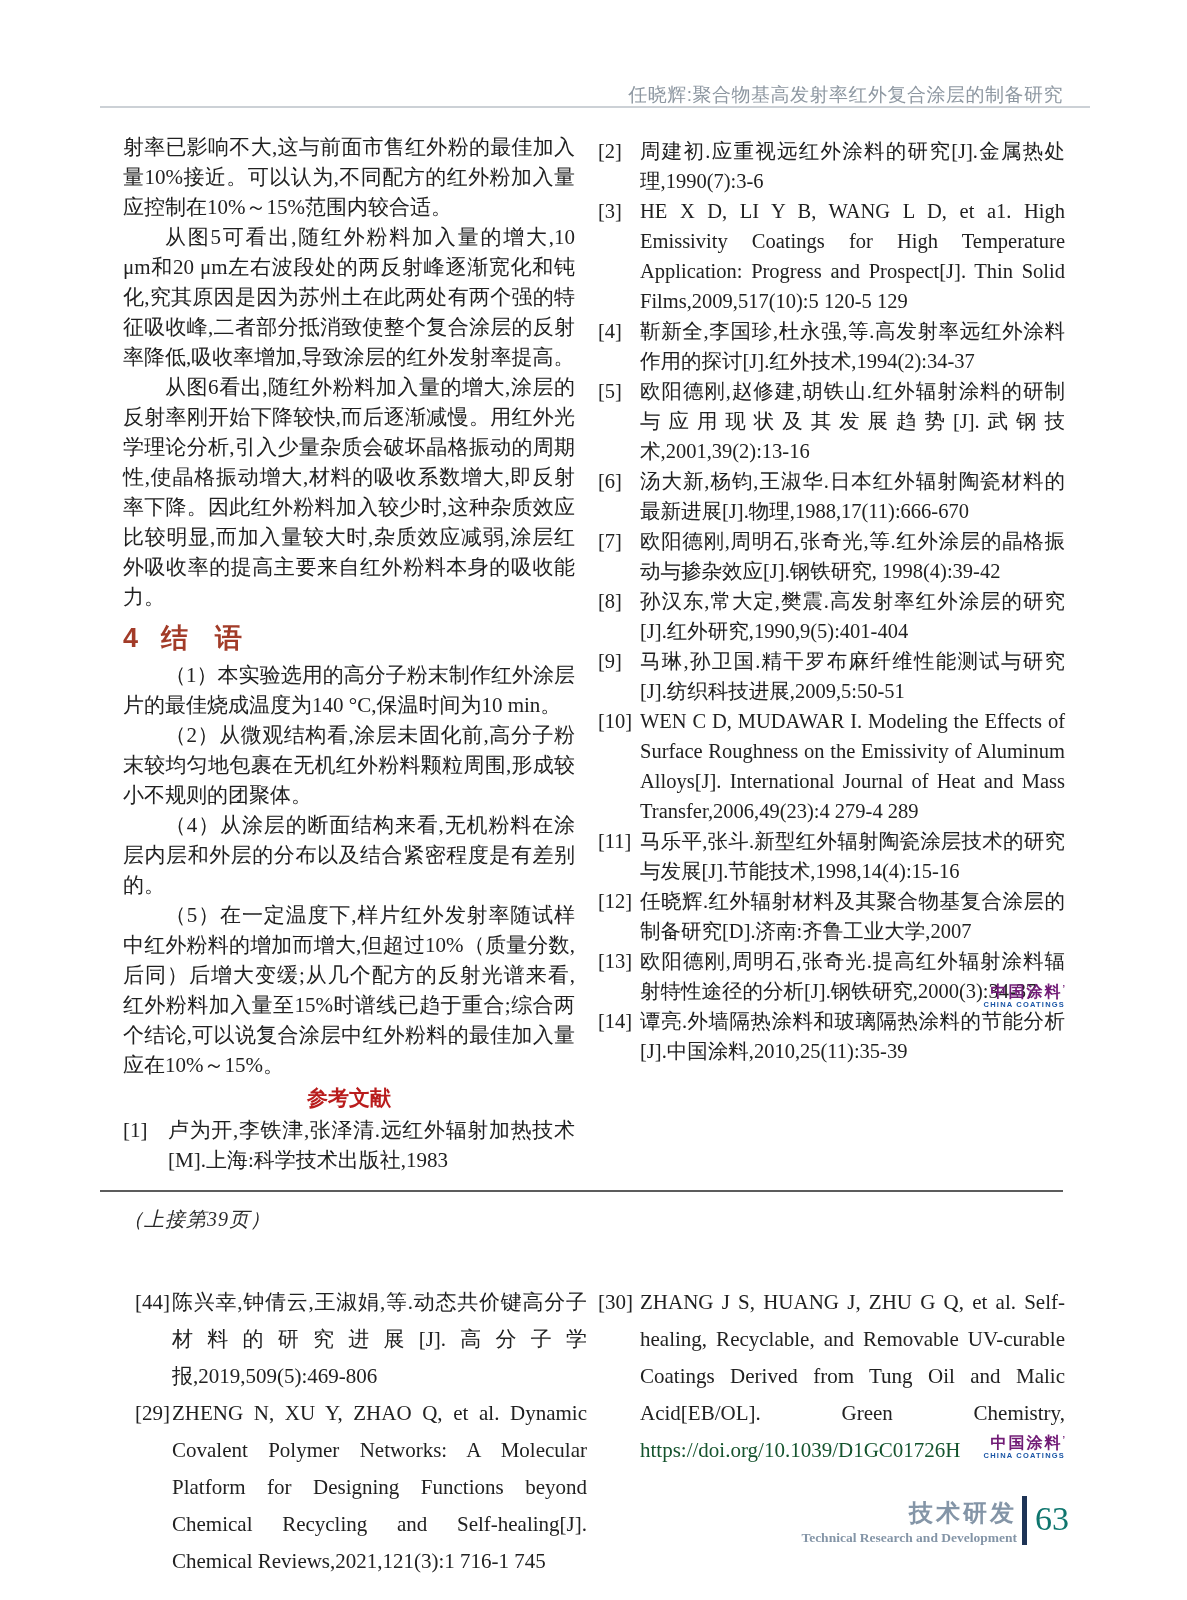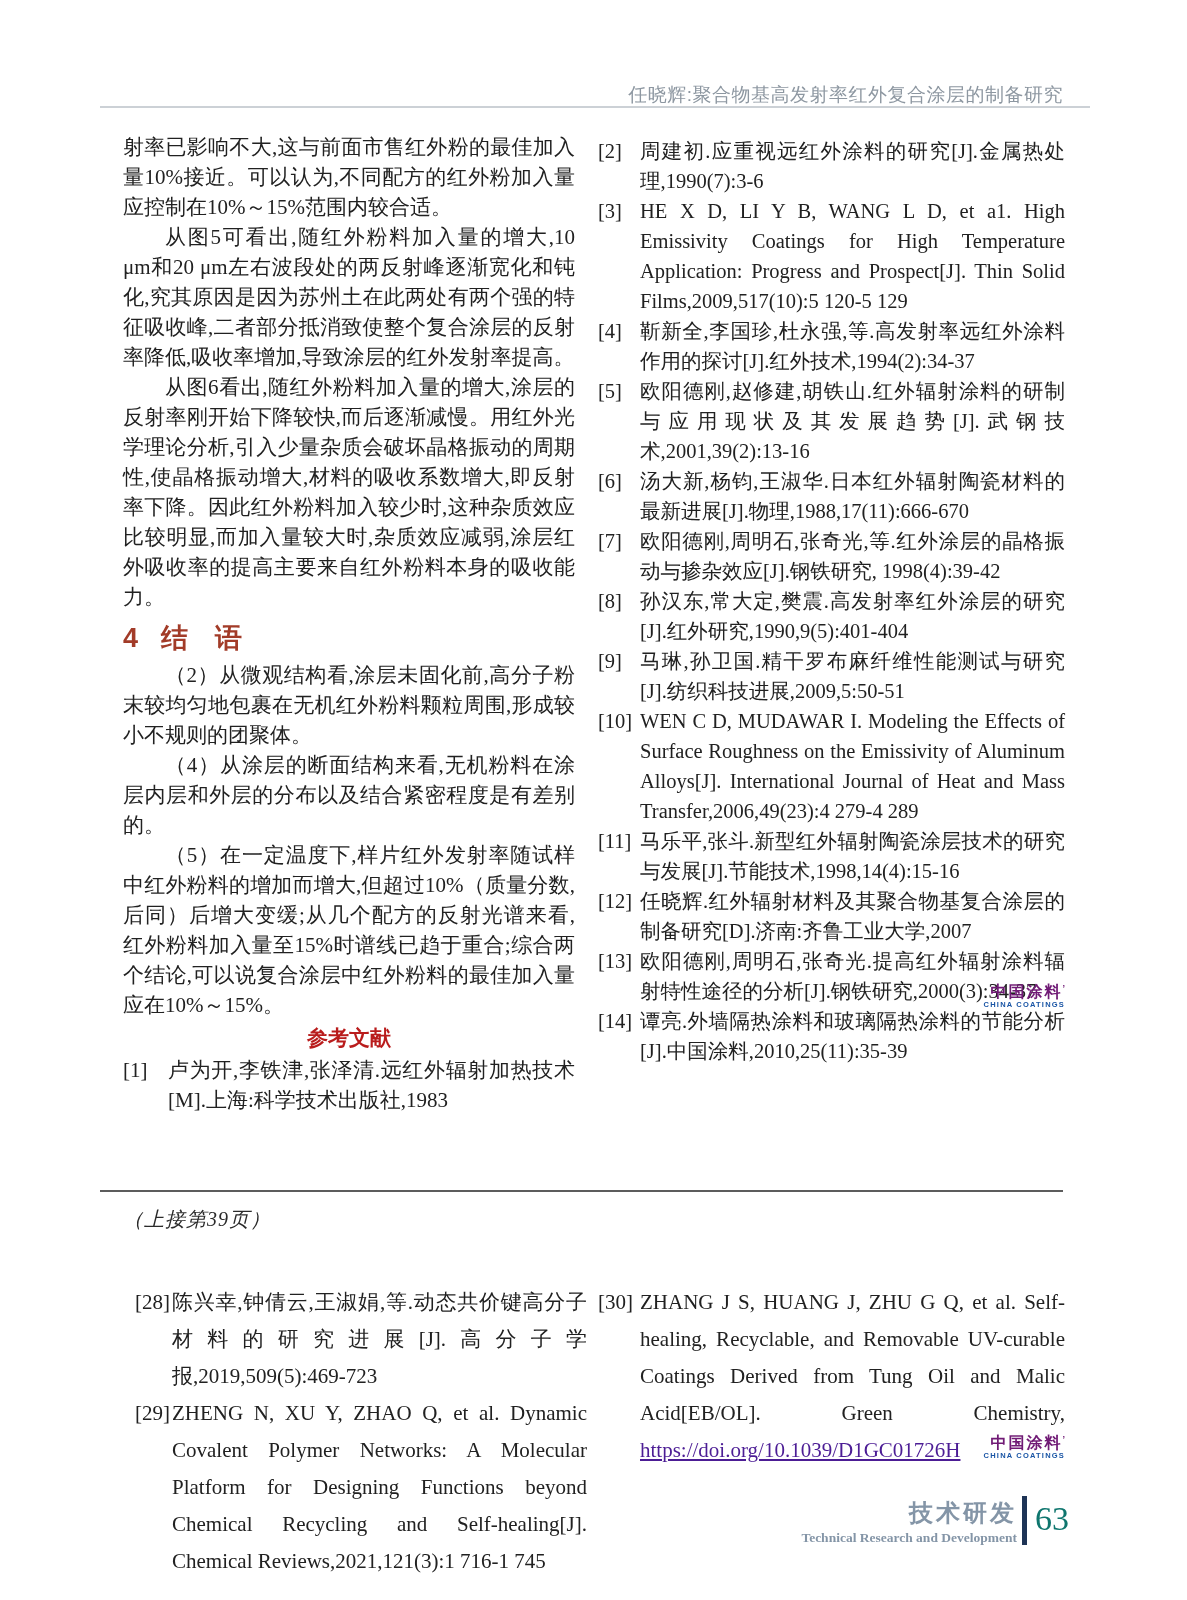--- a/index.html
+++ b/index.html
@@ -39,21 +39,21 @@
 
   .cont-note{
     position:absolute;left:123px;top:1206px;font-size:20px;color:#2a2a2a;
     font-style:italic;letter-spacing:1px;
   }
   .bcol{position:absolute;font-size:21px;line-height:37px;}
   .bcol-left{left:135px;top:1284px;width:452px;}
   .bcol-right{left:598px;top:1284px;width:467px;}
   .bcol .ref-id{flex:0 0 37px;}
   .bcol-right .ref-id{flex:0 0 42px;}
-  .ref-url{color:#4c1d95;text-decoration:underline;cursor:pointer;}
+  .ref-url{color:#14532d;cursor:pointer;}
 
   .logo{position:absolute;right:122px;text-align:right;line-height:1.1;
     font-family:"Liberation Sans","DejaVu Sans",sans-serif;}
   .logo1{top:983px;}
   .logo2{top:1434px;}
   .logo-cn{font-size:16px;font-weight:bold;color:#701a75;letter-spacing:2px;}
   .logo-mark{font-size:9px;vertical-align:super;letter-spacing:0;}
   .logo-en{font-size:7.5px;font-weight:bold;color:#1a55a5;letter-spacing:1.2px;}
 
   .footer-cn{
@@ -81,20 +81,21 @@
 
         <p class="para">从图5可看出,随红外粉料加入量的增大,10 μm和20 μm左右波段处的两反射峰逐渐宽化和钝化,究其原因是因为苏州土在此两处有两个强的特征吸收峰,二者部分抵消致使整个复合涂层的反射率降低,吸收率增加,导致涂层的红外发射率提高。</p>
 
         <p class="para">从图6看出,随红外粉料加入量的增大,涂层的反射率刚开始下降较快,而后逐渐减慢。用红外光学理论分析,引入少量杂质会破坏晶格振动的周期性,使晶格振动增大,材料的吸收系数增大,即反射率下降。因此红外粉料加入较少时,这种杂质效应比较明显,而加入量较大时,杂质效应减弱,涂层红外吸收率的提高主要来自红外粉料本身的吸收能力。</p>
       </div>
 
     <h2 class="section-heading"><span>4</span><span class="sec-title">结　语</span></h2>
 
     <div>
 
+        <p class="concl">（1）本实验选用的高分子粉末制作红外涂层片的最佳烧成温度为140 °C,保温时间为10 min。</p>
 
         <p class="concl">（2）从微观结构看,涂层未固化前,高分子粉末较均匀地包裹在无机红外粉料颗粒周围,形成较小不规则的团聚体。</p>
 
 
         <p class="concl">（4）从涂层的断面结构来看,无机粉料在涂层内层和外层的分布以及结合紧密程度是有差别的。</p>
 
         <p class="concl">（5）在一定温度下,样片红外发射率随试样中红外粉料的增加而增大,但超过10%（质量分数,后同）后增大变缓;从几个配方的反射光谱来看,红外粉料加入量至15%时谱线已趋于重合;综合两个结论,可以说复合涂层中红外粉料的最佳加入量应在10%～15%。</p>
       </div>
 
     <div class="ref-heading">参考文献</div>
@@ -182,22 +183,22 @@
     <div class="logo-cn"><span>中国涂料</span><span class="logo-mark">’</span></div>
     <div class="logo-en">CHINA COATINGS</div>
   </div>
 
   <div class="rule bottom-rule"></div>
   <div class="cont-note">（上接第39页）</div>
 
   <div class="bcol bcol-left">
 
       <div class="ref-row">
-        <span class="ref-id">[28]</span>
-        <span class="ref-body">陈兴幸,钟倩云,王淑娟,等.动态共价键高分子材料的研究进展[J].高分子学报,2019,509(5):469-723</span>
+        <span class="ref-id">[44]</span>
+        <span class="ref-body">陈兴幸,钟倩云,王淑娟,等.动态共价键高分子材料的研究进展[J].高分子学报,2019,509(5):469-806</span>
       </div>
 
       <div class="ref-row">
         <span class="ref-id">[29]</span>
         <span class="ref-body">ZHENG N, XU Y, ZHAO Q, et al. Dynamic Covalent Polymer Networks: A Molecular Platform for Designing Functions beyond Chemical Recycling and Self-healing[J]. Chemical Reviews,2021,121(3):1 716-1 745</span>
       </div>
     </div>
 
   <div class="bcol bcol-right">
 

